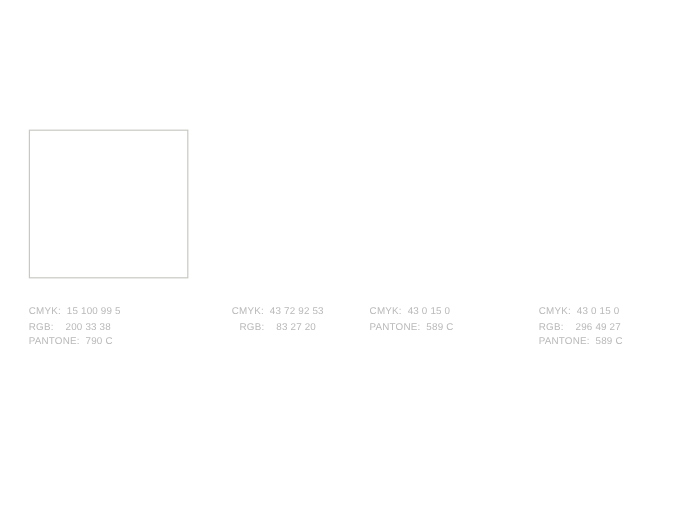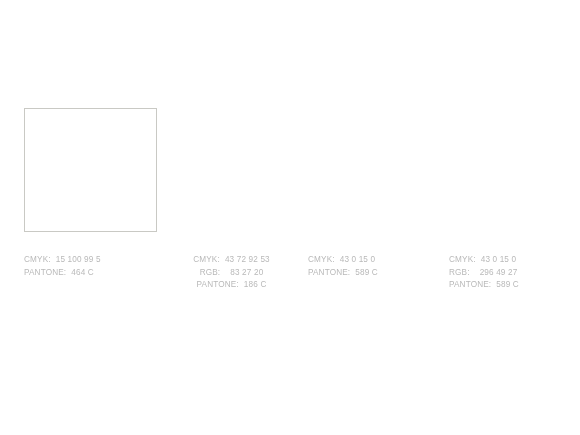--- a/index.html
+++ b/index.html
@@ -56,30 +56,30 @@
 </style>
 </head>
 <body style="background: rgb(255, 255, 255);">
 
 <div id="palette-board">
 
   <div class="swatch-column" style="left:12px;">
     <div class="swatch-chip bordered"></div>
     <div class="swatch-specs" style="color: rgb(185, 185, 185);">
       <span class="spec-row cmyk-row"><span class="spec-key">CMYK:</span><span class="spec-val">15 100 99 5</span></span>
-      <span class="spec-row pantone-row"><span class="spec-key">PANTONE:</span><span class="spec-val">464 C</span></span>
+      <span class="spec-row rgb-row"><span class="spec-key">RGB:</span><span class="spec-val">200 33 38</span></span>
+      <span class="spec-row pantone-row"><span class="spec-key">PANTONE:</span><span class="spec-val">790 C</span></span>
     </div>
   </div>
 
   <div class="swatch-column" style="left:153px;">
     <div class="swatch-chip"></div>
     <div class="swatch-specs" style="color: rgb(185, 185, 185); text-align: center;">
       <span class="spec-row cmyk-row"><span class="spec-key">CMYK:</span><span class="spec-val">43 72 92 53</span></span>
       <span class="spec-row rgb-row"><span class="spec-key">RGB:</span><span class="spec-val">83 27 20</span></span>
-      <span class="spec-row pantone-row"><span class="spec-key">PANTONE:</span><span class="spec-val">186 C</span></span>
     </div>
   </div>
 
   <div class="swatch-column" style="left:296px;">
     <div class="swatch-chip"></div>
     <div class="swatch-specs" style="color: rgb(185, 185, 185);">
       <span class="spec-row cmyk-row"><span class="spec-key">CMYK:</span><span class="spec-val">43 0 15 0</span></span>
       <span class="spec-row pantone-row"><span class="spec-key">PANTONE:</span><span class="spec-val">589 C</span></span>
     </div>
   </div>

